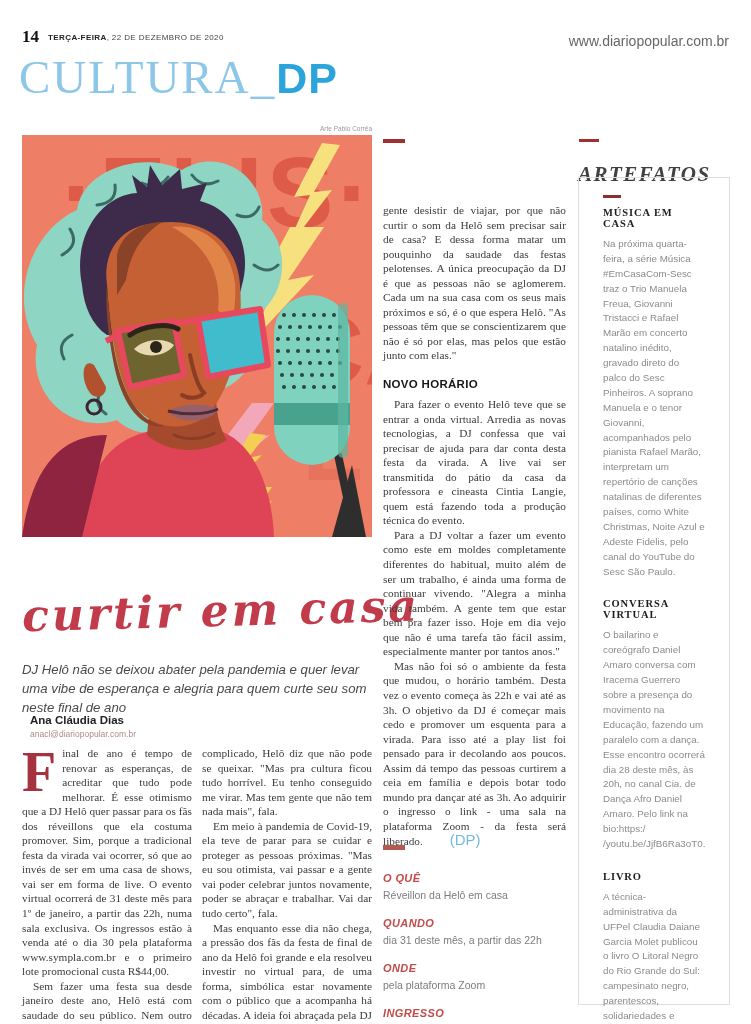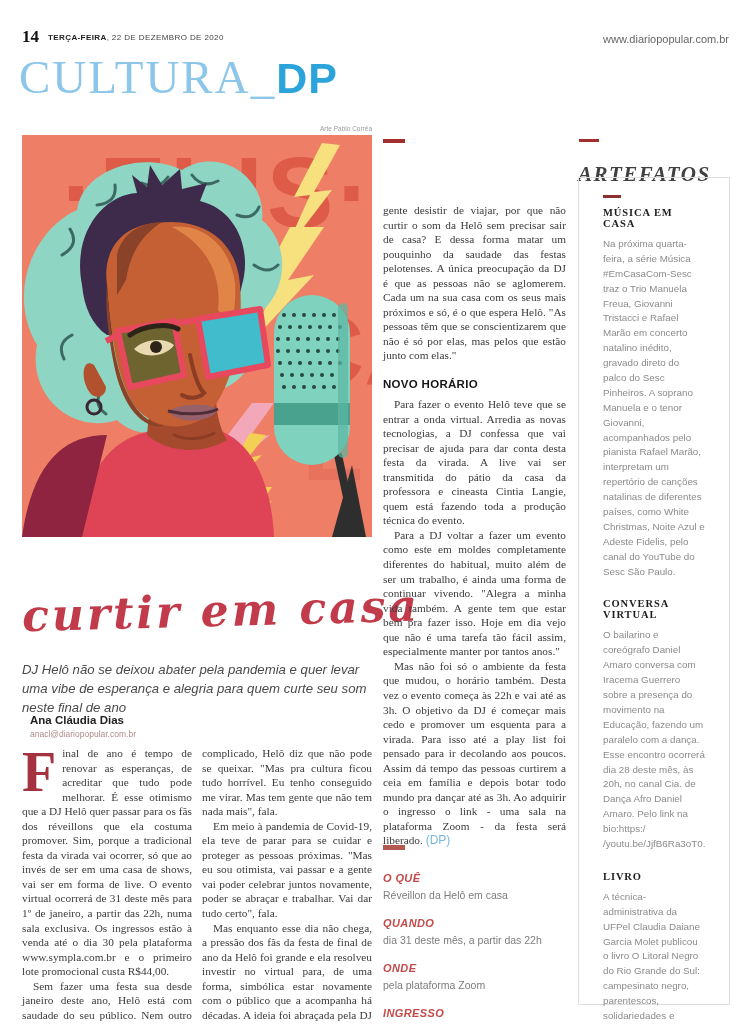--- a/index.html
+++ b/index.html
@@ -2,21 +2,21 @@
 <html><head>
 <meta charset="utf-8">
 <style>
   html,body{margin:0;padding:0;background:#e8e8e8;}
   #page{position:relative;width:751px;height:1024px;background:#ffffff;overflow:hidden;
         font-family:"Liberation Sans",sans-serif;}
   
   .pageno{position:absolute;left:22px;top:27px;font:700 17px "Liberation Serif",serif;color:#111;}
   .dateline{position:absolute;left:48px;top:33px;font-size:8px;letter-spacing:.4px;color:#444;}
   .dateline b{font-weight:700;color:#222;}
-  .siteurl{position:absolute;right:22px;top:33px;font-size:11px;color:#666;margin-left:45px;}
+  .siteurl{position:absolute;right:22px;top:33px;font-size:14px;color:#666;margin-left:45px;}
   .masthead{position:absolute;left:0;top:50px;width:100%;text-align:left;white-space:nowrap;padding-left:19px;}
   .masthead .serif{font:400 47px "Liberation Serif",serif;color:#8cc6e8;letter-spacing:2px;}
   .masthead .dp{font:900 43px "Liberation Sans",sans-serif;color:#2aa4da;letter-spacing:1px;}
   
   .credit{position:absolute;left:22px;top:125px;width:350px;text-align:right;font-size:6.5px;color:#9a9a9a;}
   .art{position:absolute;left:22px;top:135px;width:350px;height:402px;}
   
   .hl1{position:absolute;left:20px;top:545px;font:800 40px/1 "Liberation Sans",sans-serif;
        color:#b13a49;letter-spacing:-.5px;}
   .hl2{position:absolute;left:22px;top:589px;font:italic 700 44px/1 "DejaVu Serif",serif;
@@ -28,21 +28,21 @@
   .bodycol{position:absolute;font:11.3px/14.55px "Liberation Serif",serif;color:#3b3b3b;
            text-align:justify;}
   .bodycol p{margin:0;}
   .bodycol p.ind{text-indent:11px;}
   #col1{left:22px;top:746px;width:170px;height:268px;}
   #col2{left:202px;top:746px;width:170px;height:268px;}
   #col3{left:383px;top:203px;width:183px;height:642px;}
   .dropcap{float:left;font:700 56px/46px "Liberation Serif",serif;color:#a4333f;margin:3px 6px 0 0;}
   .subhead{font:700 11.5px "Liberation Sans",sans-serif;color:#161616;margin:15px 0 7px 0 !important;
            letter-spacing:.3px;text-align:left;}
-  .dpmark{color:#76b9dc;font-family:"Liberation Sans",sans-serif;font-size:12px;}
+  .dpmark{color:#76b9dc;font-family:"Liberation Sans",sans-serif;font-size:15px;margin-left:24px;}
   
   .kbar{position:absolute;left:383px;top:139px;width:22px;height:4px;background:#a22f2f;}
   .kicker{position:absolute;left:383px;top:149px;width:190px;font:11.5px/1.35 "Liberation Sans",sans-serif;color:#333;}
   .kicker .klabel{font-style:italic;font-weight:700;color:#a22f2f;}
   
   .sbar{position:absolute;left:383px;top:845px;width:22px;height:5px;background:#b35a52;}
   .service{position:absolute;left:383px;top:856px;width:190px;}
   .service .lbl{font:italic 700 11px "Liberation Sans",sans-serif;color:#c24b4b;
                 letter-spacing:.4px;margin-top:16px;}
   .service .val{font:10.5px "Liberation Sans",sans-serif;color:#7d7d7d;margin-top:5px;}

